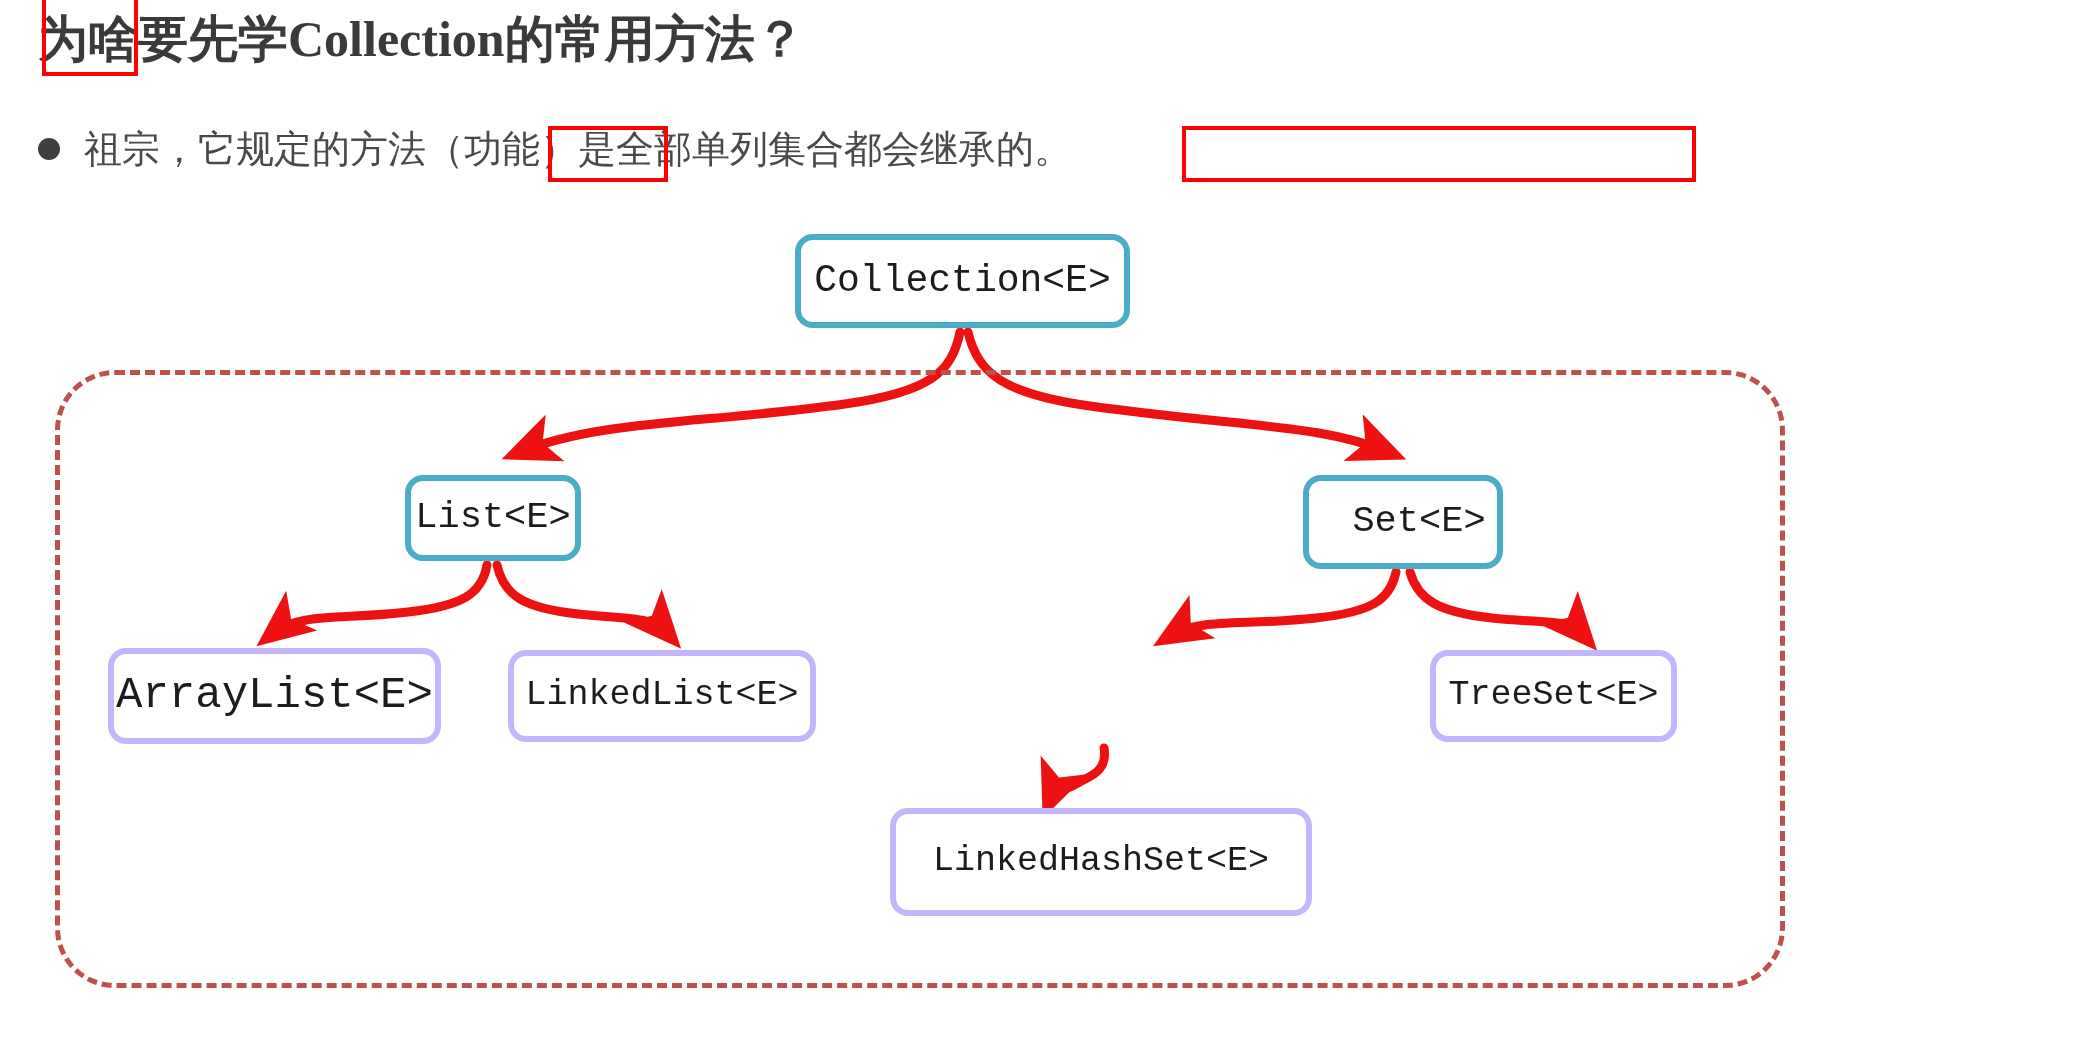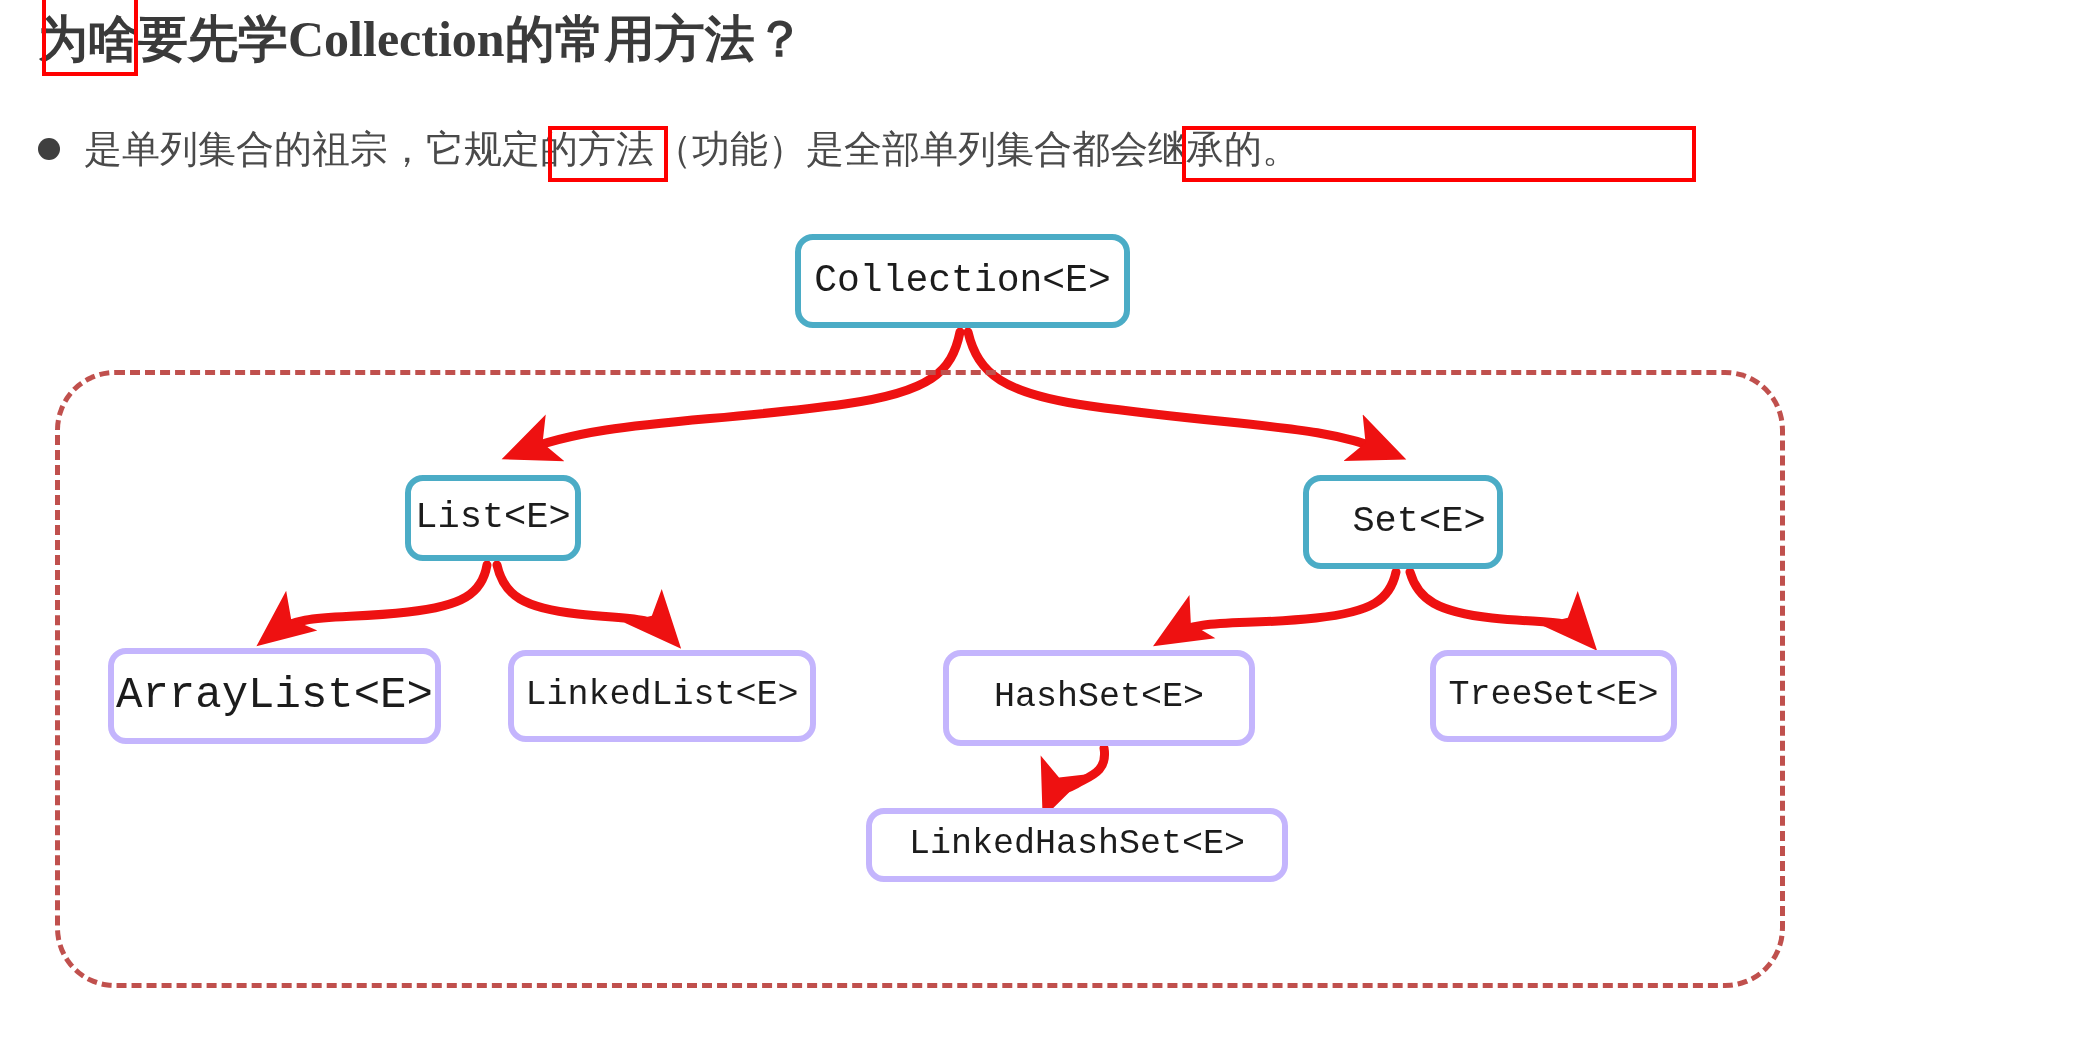--- a/index.html
+++ b/index.html
@@ -151,21 +151,21 @@
   }
   #node-hashset {
     left: 943px;  top: 650px;  width: 312px;  height: 96px;
     font-size: 35px;
   }
   #node-treeset {
     left: 1430px; top: 650px;  width: 247px;  height: 92px;
     font-size: 35px;
   }
   #node-linkedhashset {
-    left: 866px;  top: 808px;  width: 422px;  height: 74px;
+    left: 890px;  top: 808px;  width: 422px;  height: 108px;
     font-size: 35px;
   }
 
   #dashed-group {
     position: absolute;
     left: 55px;
     top: 370px;
     width: 1730px;
     height: 618px;
     border: 5px dashed #c0504d;
@@ -176,21 +176,20 @@
 </style>
 </head>
 <body>
 
 <div id="slide-text">
 
   <div id="page-title">为啥要先学Collection的常用方法？</div>
 
   <div id="bullet-line">
     <span id="bullet-marker"></span>
-    <span>是单列集合的</span>
     <span>祖宗，</span>
     <span>它规定的方法（功能）是</span>
     <span>全部单列集合都会继承的。</span>
   </div>
 
   <div class="redbox" id="redbox-title"></div>
   <div class="redbox" id="redbox-zuzong"></div>
   <div class="redbox" id="redbox-all"></div>
 </div>
 
@@ -223,18 +222,17 @@
   <div class="node teal" id="node-collection">Collection&lt;E&gt;</div>
 
   <div class="node teal" id="node-list">List&lt;E&gt;</div>
 
   <div class="node teal" id="node-set">Set&lt;E&gt;</div>
 
   <div class="node brick" id="node-arraylist">ArrayList&lt;E&gt;</div>
 
   <div class="node brick" id="node-linkedlist">LinkedList&lt;E&gt;</div>
 
-  <div class="node brick" id="node-hashset">HashSet&lt;E&gt;</div>
 
   <div class="node brick" id="node-treeset">TreeSet&lt;E&gt;</div>
 
   <div class="node brick" id="node-linkedhashset">LinkedHashSet&lt;E&gt;</div>
 </div>
 
 </body></html>

